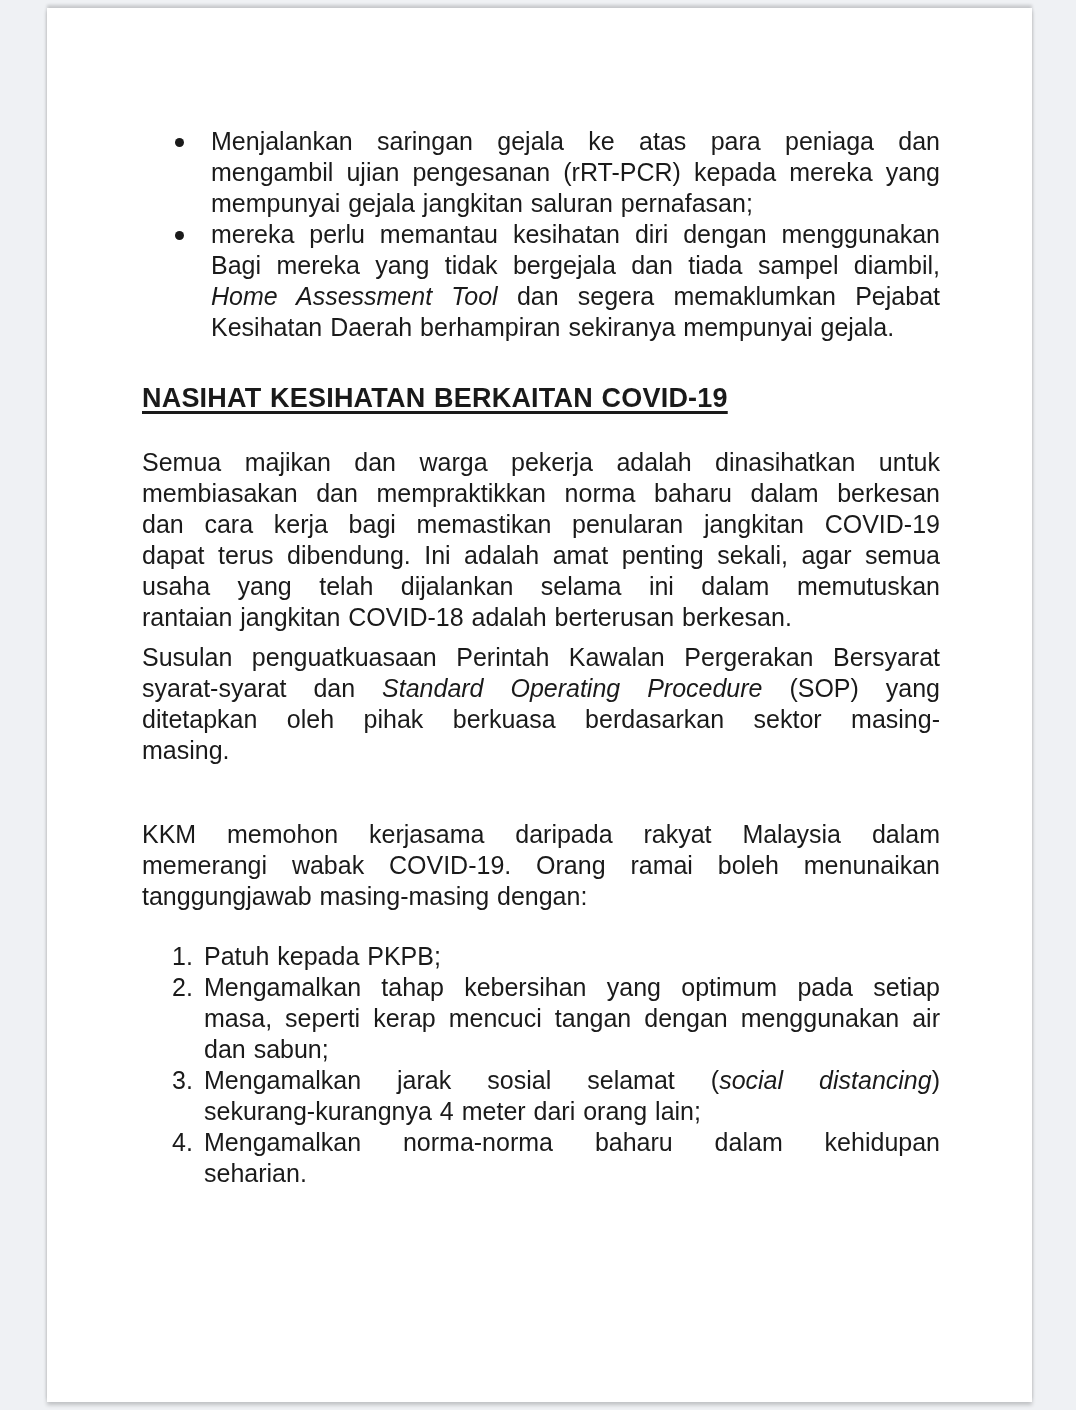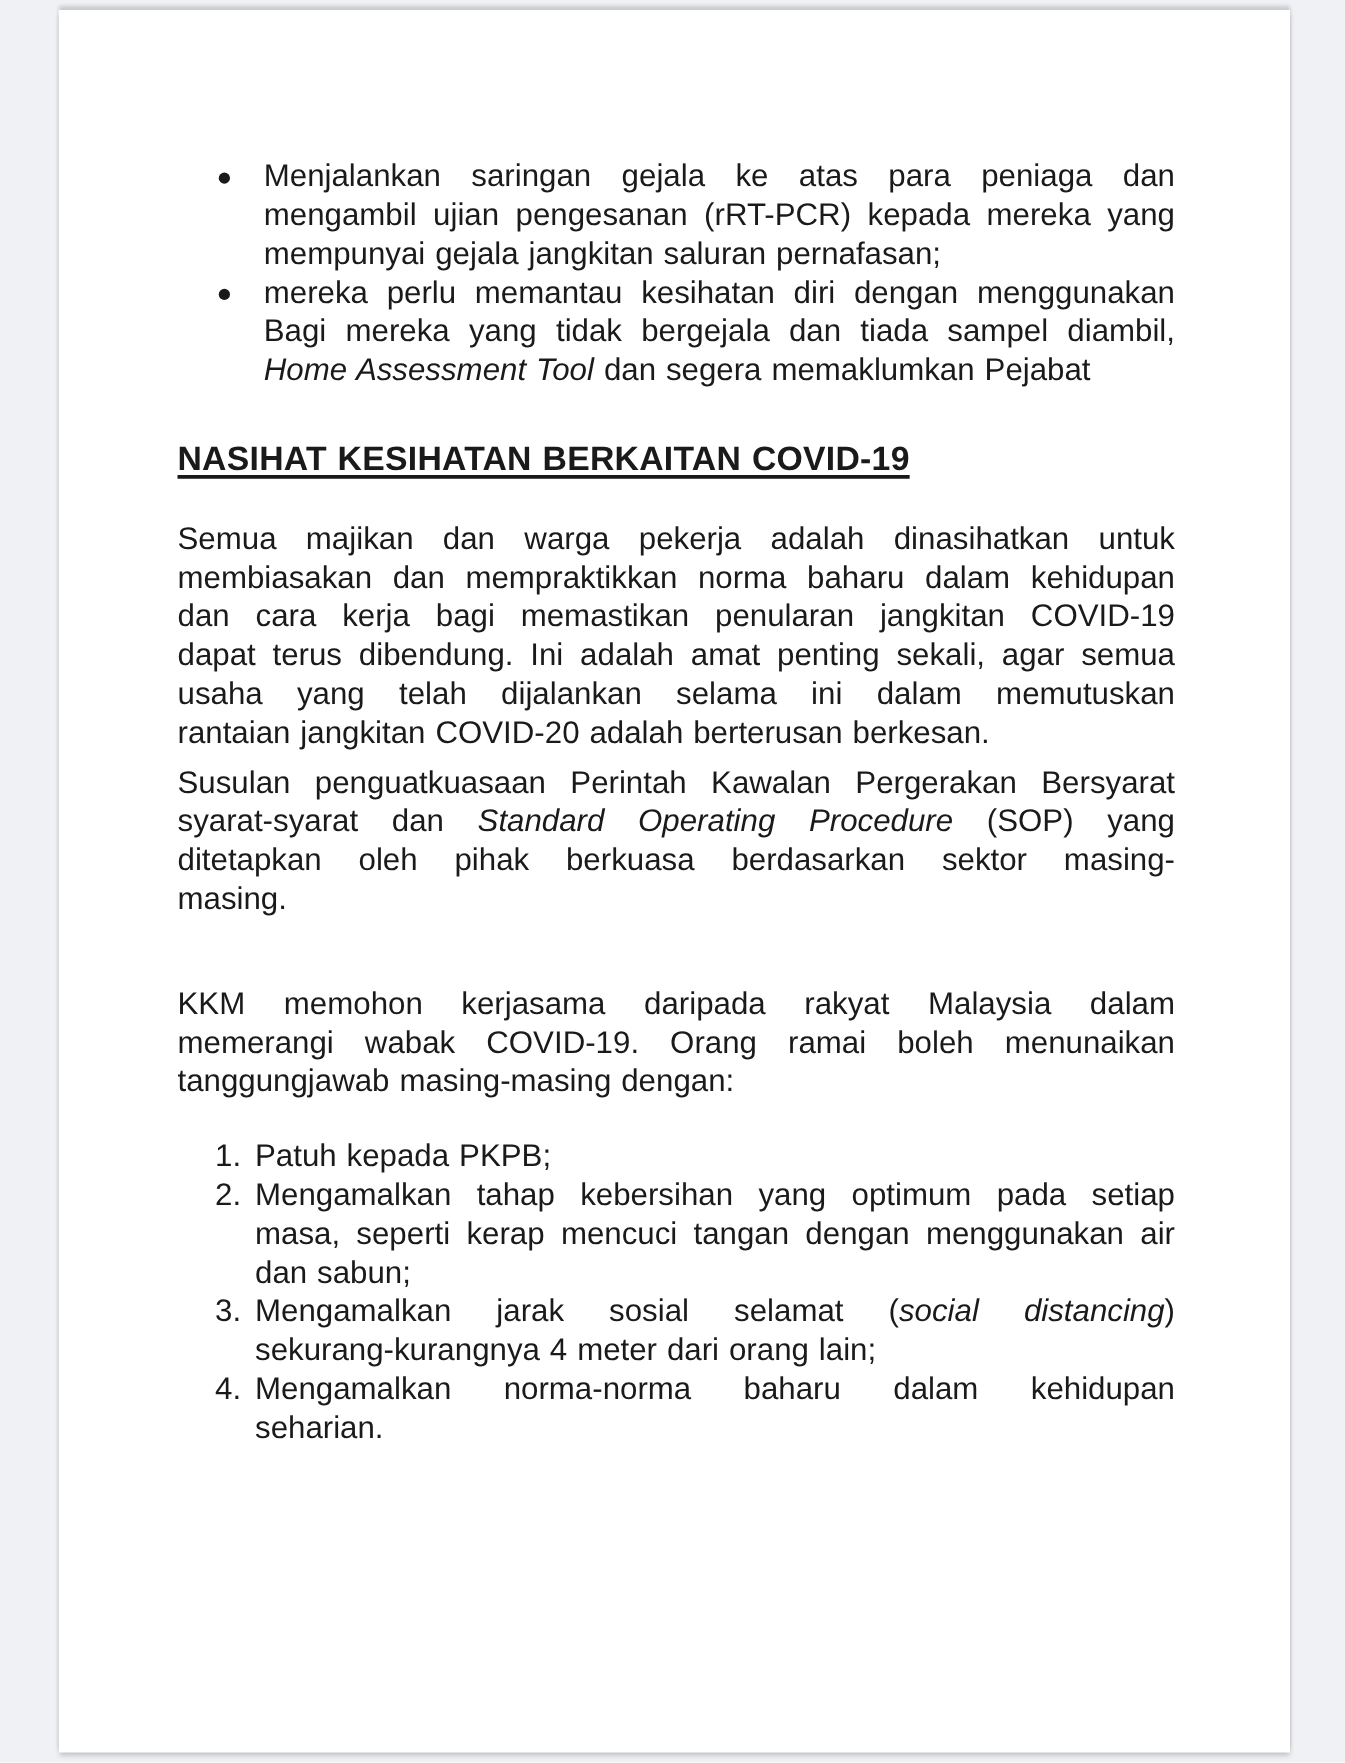--- a/index.html
+++ b/index.html
@@ -104,33 +104,34 @@
             <div class="tline"><span>mengambil ujian pengesanan (rRT-PCR) kepada mereka yang</span></div>
             <div class="tline"><span>mempunyai gejala jangkitan saluran pernafasan;</span></div>
           </div>
       </li>
       <li class="bullet-item">
         <span class="dot"></span>
         <div class="lines">
             <div class="tline"><span>mereka perlu memantau kesihatan diri dengan menggunakan</span></div>
             <div class="tline"><span>Bagi mereka yang tidak bergejala dan tiada sampel diambil,</span></div>
             <div class="tline"><span class="it">Home Assessment Tool</span><span> dan segera memaklumkan Pejabat</span></div>
+            <div class="tline"><span>Kesihatan Daerah berhampiran sekiranya mempunyai gejala.</span></div>
           </div>
       </li>
     </ul>
 
     <h2 class="heading">NASIHAT KESIHATAN BERKAITAN COVID-19</h2>
 
     <div class="para para-1 lines">
         <div class="tline"><span>Semua majikan dan warga pekerja adalah dinasihatkan untuk</span></div>
-        <div class="tline"><span>membiasakan dan mempraktikkan norma baharu dalam kehidupan</span></div>
+        <div class="tline"><span>membiasakan dan mempraktikkan norma baharu dalam berkesan</span></div>
         <div class="tline"><span>dan cara kerja bagi memastikan penularan jangkitan COVID-19</span></div>
         <div class="tline"><span>dapat terus dibendung. Ini adalah amat penting sekali, agar semua</span></div>
         <div class="tline"><span>usaha yang telah dijalankan selama ini dalam memutuskan</span></div>
-        <div class="tline"><span>rantaian jangkitan COVID-20 adalah berterusan berkesan.</span></div>
+        <div class="tline"><span>rantaian jangkitan COVID-18 adalah berterusan berkesan.</span></div>
       </div>
 
     <div class="para para-2 lines">
         <div class="tline"><span>Susulan penguatkuasaan Perintah Kawalan Pergerakan Bersyarat</span></div>
         <div class="tline"><span>syarat-syarat dan </span><span class="it">Standard Operating Procedure</span><span> (SOP) yang</span></div>
         <div class="tline"><span>ditetapkan oleh pihak berkuasa berdasarkan sektor masing-</span></div>
         <div class="tline"><span>masing.</span></div>
       </div>
 
     <div class="para para-3 lines">

